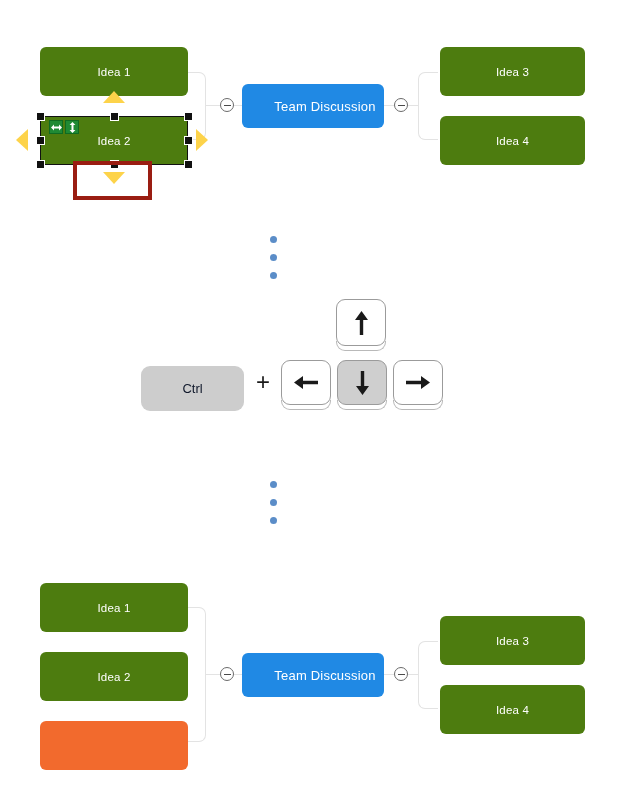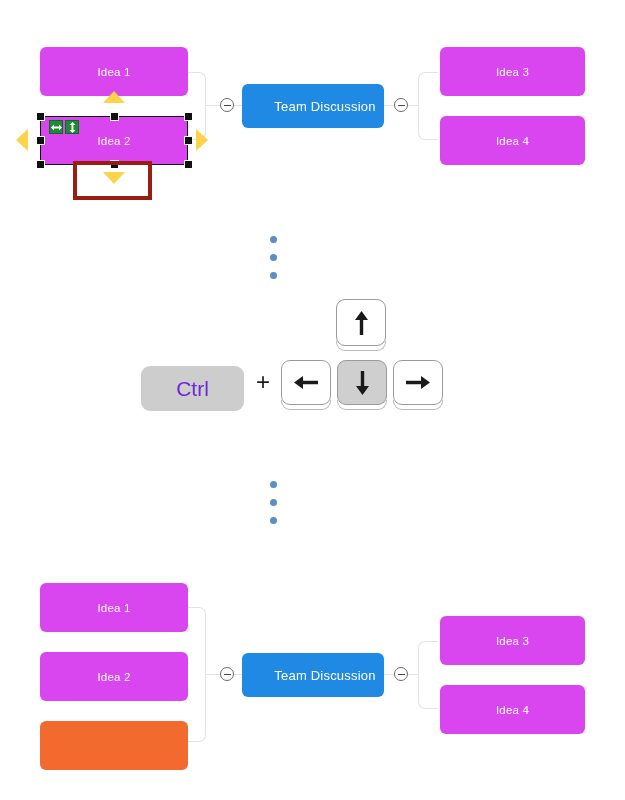--- a/index.html
+++ b/index.html
@@ -26,21 +26,21 @@
     position: absolute;
     border-radius: 6px;
     display: flex;
     align-items: center;
     justify-content: center;
     color: #ffffff;
     font-size: 11.5px;
     letter-spacing: .2px;
     box-sizing: border-box;
   }
-  .node.green  { background: #d946ef; }
+  .node.green  { background: #4d7c0f; }
   .node.blue   { background: #2089e4; font-size: 13px; padding-left: 24px; }
   .node.orange { background: #f26a2d; }
 
   
   .conn {
     position: absolute;
     border-color: #e3e3e3;
     border-style: solid;
     box-sizing: border-box;
   }
@@ -158,22 +158,22 @@
     background: #ffffff;
   }
   .key-ctrl {
     position: absolute;
     box-sizing: border-box;
     background: #cdcdcd;
     border-radius: 9px;
     display: flex;
     align-items: center;
     justify-content: center;
-    font-size: 21px;
-    color: #6d28d9;
+    font-size: 13px;
+    color: #0f172a;
   }
   .plus {
     position: absolute;
     font-size: 24px;
     color: #1a1a1a;
     font-family: "Liberation Sans", sans-serif;
   }
   .key svg { display: block; }
 </style>
 </head>

